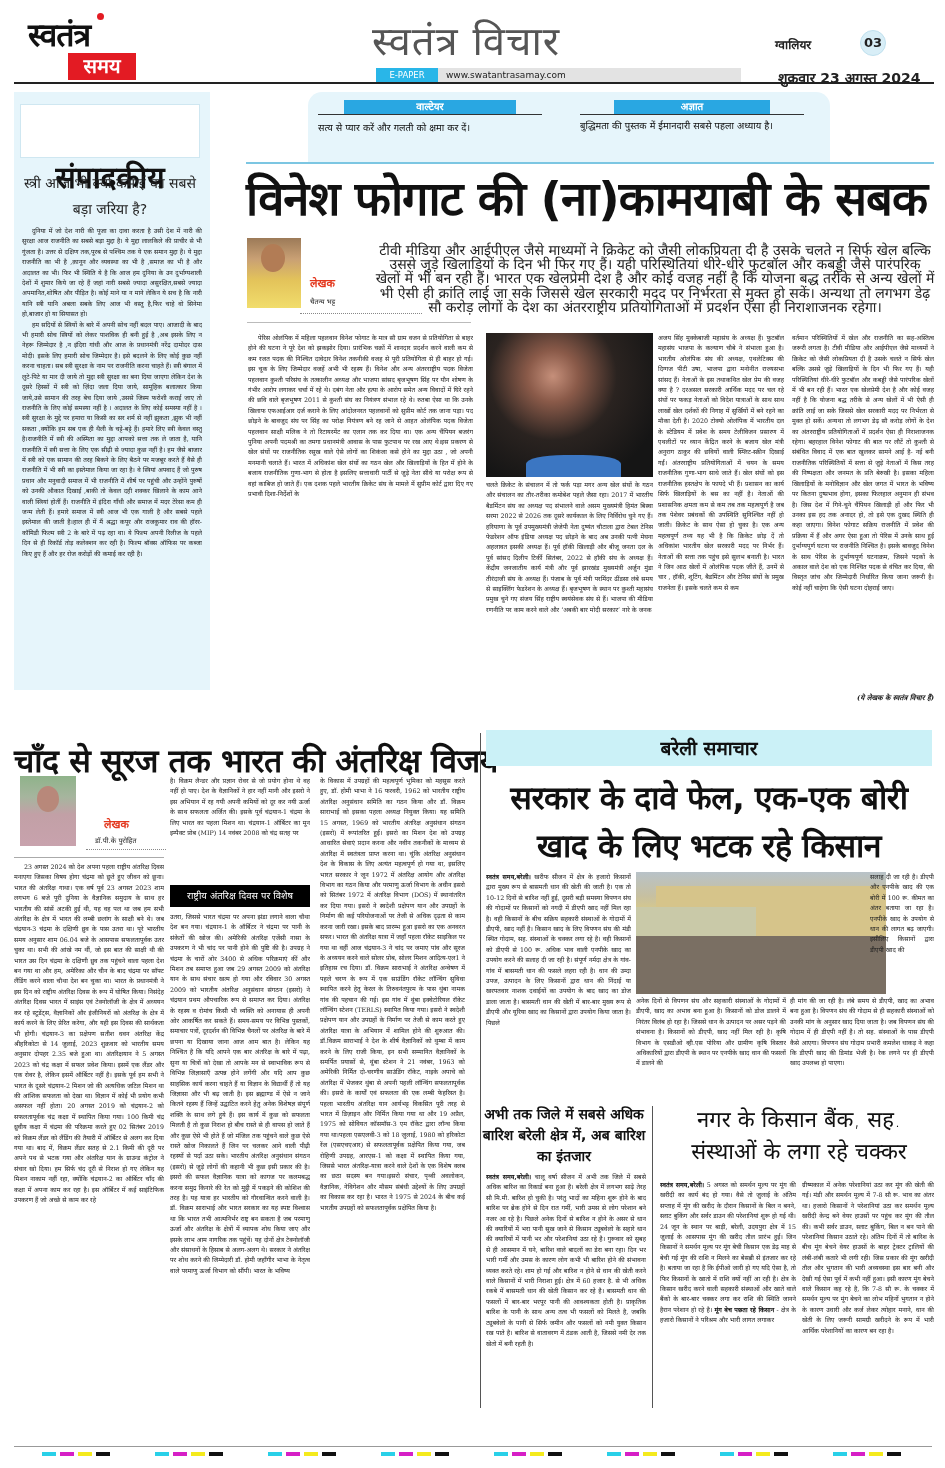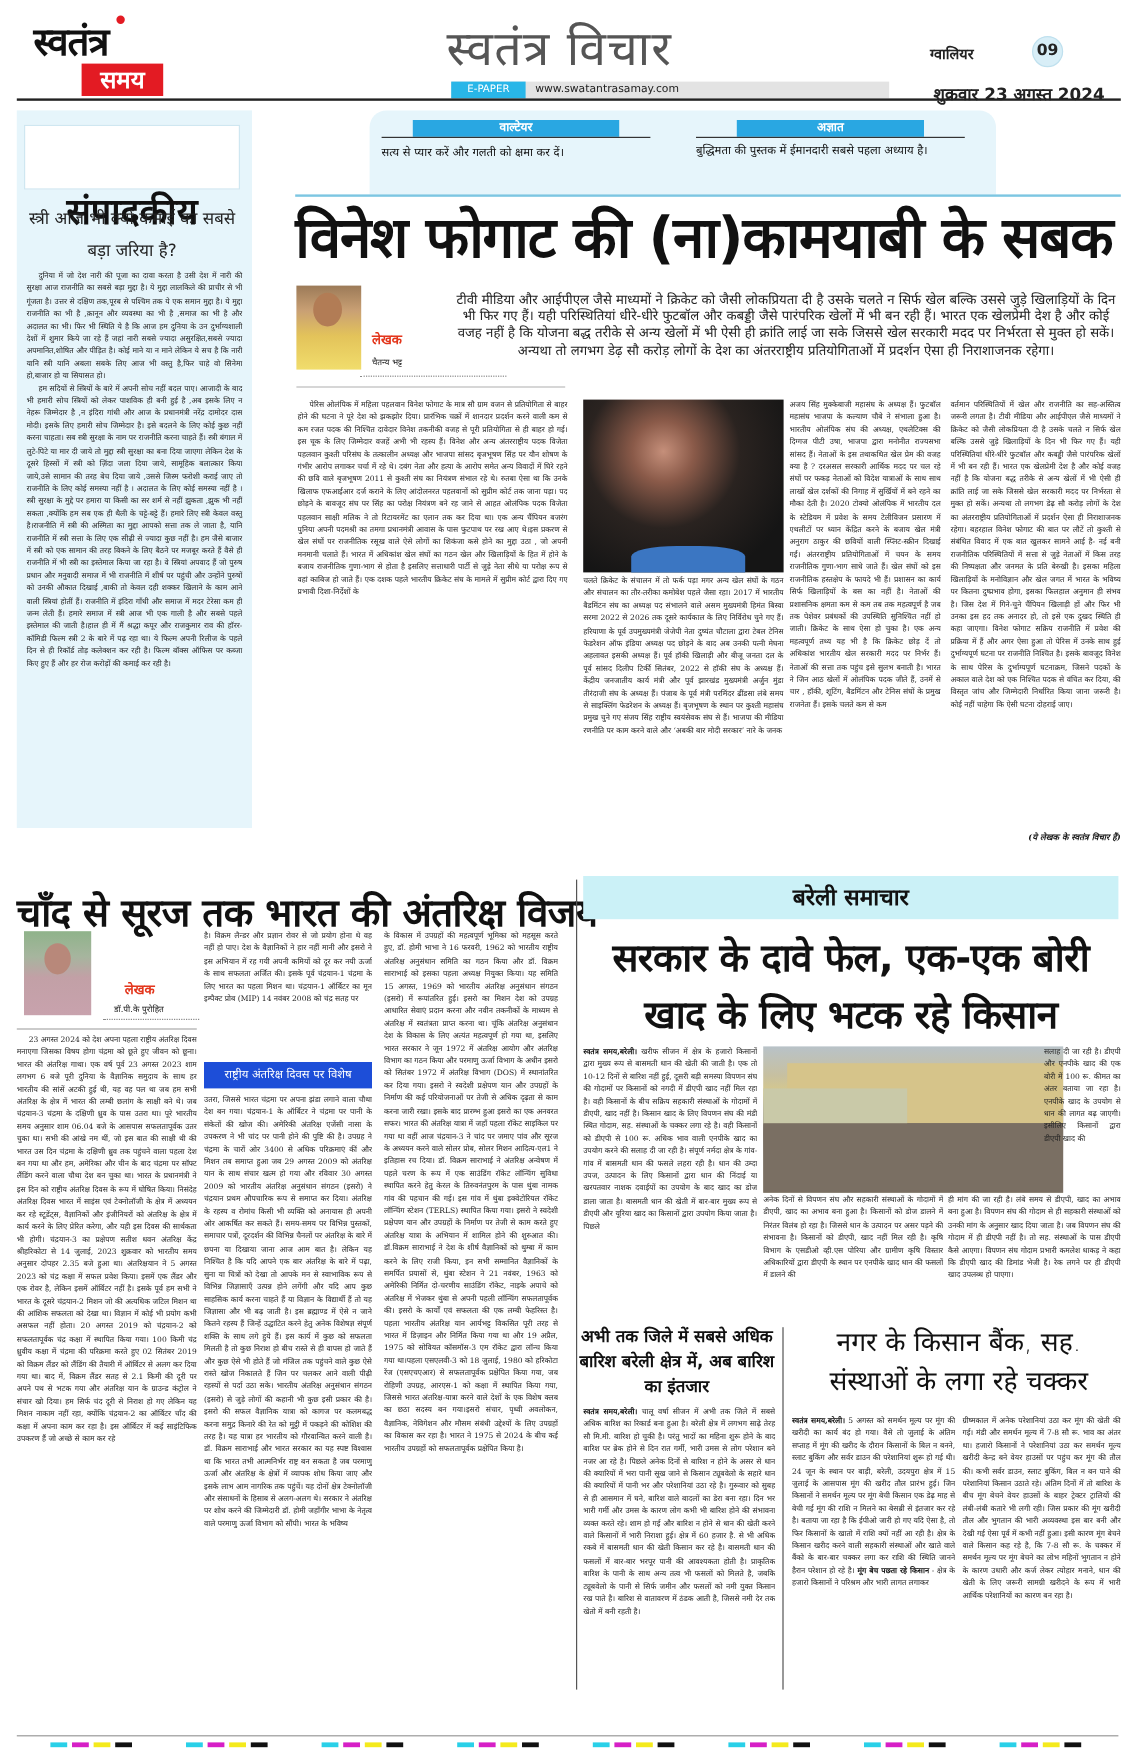--- a/index.html
+++ b/index.html
@@ -37,34 +37,34 @@
   .q-text { font-size: 9.5px; line-height: 13px; text-align: left; color: #111; }
   .lead-rule { left: 246px; top: 162px; width: 688px; height: 2px; background: #7cc6e2; }
 
   .headline-1 { left: 246px; top: 166px; width: 690px; font-weight: 900; font-size: 47px; line-height: 66px; color: #111; letter-spacing: -1px; white-space: nowrap; }
   .author-photo { left: 247px; top: 238px; width: 54px; height: 70px; background: linear-gradient(180deg,#9c7a58 0%,#c9a074 30%,#e3c35a 60%,#f1dd6c 100%); }
   .author-photo::after { content:""; position:absolute; left:14px; top:6px; width:24px; height:28px; border-radius:50%; background:#b27c55; }
   .author-label { left: 310px; top: 275px; width: 70px; font-weight: bold; font-size: 11px; color: #e3361c; }
   .author-name { left: 310px; top: 297px; width: 80px; font-size: 7px; color: #222; }
   .author-rule { left: 300px; top: 313px; width: 122px; border-top: 1px dotted #888; }
   .author-rule2 { left: 247px; top: 322px; width: 224px; height: 1px; background: #bbb; }
-  .intro { left: 375px; top: 243px; width: 560px; font-family: "DejaVu Sans", sans-serif; font-size: 11px; line-height: 14.2px; text-align: center; color: #222; }
+  .intro { left: 375px; top: 243px; width: 560px; font-family: "DejaVu Sans", sans-serif; font-size: 14px; line-height: 14.2px; text-align: center; color: #222; }
 
   .photo-vinesh { left: 486px; top: 333px; width: 167px; height: 144px; background: radial-gradient(circle at 40% 30%, #c58f7a 0%, #8a5a49 18%, #2a2320 45%, #151515 80%); }
   .photo-vinesh::after { content:""; position:absolute; left:40px; bottom:0; width:95px; height:22px; background:#3b76c2; border-radius:40% 40% 0 0; }
 
   
   .headline-2 { left: 14px; top: 736px; width: 470px; font-weight: 900; font-size: 32px; line-height: 50px; color: #111; letter-spacing: -0.5px; white-space: nowrap; }
   .author2-photo { left: 20px; top: 776px; width: 56px; height: 70px; background: linear-gradient(180deg,#8fb38a 0%,#a6b59e 30%,#c2a0a6 55%,#c8a2ad 100%); }
   .author2-photo::after { content:""; position:absolute; left:17px; top:10px; width:22px; height:26px; border-radius:50%; background:#b8887a; }
   .author2-label { left: 104px; top: 816px; font-weight: bold; font-size: 11px; color: #e3361c; }
   .author2-name { left: 95px; top: 836px; font-size: 7px; color: #222; }
   .author2-rule { left: 86px; top: 849px; width: 80px; border-top: 1px dotted #888; }
   .author2-rule2 { left: 14px; top: 857px; width: 150px; height: 1px; background: #aaa; }
-  .special-box { left: 170px; top: 885px; width: 140px; height: 22px; background: #1d4ed8; color: #fff; font-family: "DejaVu Sans", sans-serif; font-size: 9.5px; line-height: 22px; text-align: center; }
+  .special-box { left: 170px; top: 885px; width: 140px; height: 22px; background: #000000; color: #fff; font-family: "DejaVu Sans", sans-serif; font-size: 9.5px; line-height: 22px; text-align: center; }
 
   .v-rule-mid { left: 480px; top: 733px; width: 1px; height: 675px; background: #555; }
 
   
   .bareilly-bar { left: 486px; top: 730px; width: 446px; height: 36px; background: #cbf1f7; }
   .bareilly-title { left: 486px; top: 730px; width: 446px; text-align: center; font-weight: 900; font-size: 19px; line-height: 36px; color: #111; }
   .headline-3 { left: 484px; top: 774px; width: 450px; text-align: center; font-weight: 900; font-size: 32px; line-height: 48px; color: #111; letter-spacing: -0.5px; }
   .photo-queue { left: 636px; top: 872px; width: 250px; height: 122px; background: linear-gradient(180deg, #b8c2c8 0%, #c7c0a0 20%, #d7c98a 32%, #8f8a7a 45%, #6b6358 60%, #8a8378 75%, #9a9282 100%); overflow: hidden; }
   .photo-queue .bld { position:absolute; left:20px; top:14px; width:230px; height:50px; background:#d6c48a; }
   .photo-queue .bld2 { position:absolute; left:0; top:35px; width:120px; height:30px; background:#c9c9a8; }
@@ -82,21 +82,21 @@
 <body>
 
 <div class="abs logo-top">स्वतंत्र</div>
 <div class="abs logo-dot"></div>
 <div class="abs logo-bottom">समय</div>
 <div class="abs mast-title">स्वतंत्र विचार</div>
 <div class="abs epaper-bar"></div>
 <div class="abs epaper-tag">E-PAPER</div>
 <div class="abs url">www.swatantrasamay.com</div>
 <div class="abs city">ग्वालियर</div>
-<div class="abs page-no">09</div>
+<div class="abs page-no">03</div>
 <div class="abs date">शुक्रवार 23 अगस्त 2024</div>
 <div class="abs mast-rule"></div>
 
 <div class="abs ed-box"></div>
 <div class="abs ed-title-box"></div>
 <div class="abs ed-title">संपादकीय</div>
 <div class="abs ed-sub">स्त्री आज भी क्यों कमाई का सबसे बड़ा जरिया है?</div>
 <div class="abs txt" style="left:22px; top:226px; width:180px; height:460px;">
   <p>दुनिया में जो देश नारी की पूजा का दावा करता है उसी देश में नारी की सुरक्षा आज राजनीति का सबसे बड़ा मुद्दा है। ये मुद्दा लालकिले की प्राचीर से भी गूंजता है। उत्तर से दक्षिण तक,पूरब से पश्चिम तक ये एक समान मुद्दा है। ये मुद्दा राजनीति का भी है ,क़ानून और व्यवस्था का भी है ,समाज का भी है और अदालत का भी। फिर भी स्थिति ये है कि आज हम दुनिया के उन दुर्भाग्यशाली देशों में शुमार किये जा रहे हैं जहां नारी सबसे ज्यादा असुरक्षित,सबसे ज्यादा अपमानित,शोषित और पीड़ित है। कोई माने या न माने लेकिन ये सच है कि नारी यानि स्त्री यानि अबला सबके लिए आज भी वस्तु है,फिर चाहे वो सिनेमा हो,बाजार हो या सियासत हो।</p>
   <p>हम सदियों से स्त्रियों के बारे में अपनी सोच नहीं बदल पाए। आजादी के बाद भी हमारी सोच स्त्रियों को लेकर पाशविक ही बनी हुई है ,अब इसके लिए न नेहरू जिम्मेदार है ,न इंदिरा गांधी और आज के प्रधानमंत्री नरेंद्र दामोदर दास मोदी। इसके लिए हमारी सोच जिम्मेदार है। इसे बदलने के लिए कोई कुछ नहीं करना चाहता। सब स्त्री सुरक्षा के नाम पर राजनीति करना चाहते हैं। स्त्री बंगाल में लुटे-पिटे या मार दी जाये तो मुद्दा स्त्री सुरक्षा का बना दिया जाएगा लेकिन देश के दूसरे हिस्सों में स्त्री को ज़िंदा जला दिया जाये, सामूहिक बलात्कार किया जाये,उसे सामान की तरह बेच दिया जाये ,उससे जिस्म फरोशी कराई जाए तो राजनीति के लिए कोई समस्या नहीं है । अदालत के लिए कोई समस्या नहीं है । स्त्री सुरक्षा के मुद्दे पर हमारा या किसी का सर शर्म से नहीं झुकता ,झुक भी नहीं सकता ,क्योंकि हम सब एक ही थैली के चट्टे-बट्टे हैं। हमारे लिए स्त्री केवल वस्तु है।राजनीति में स्त्री की अस्मिता का मुद्दा आपको सत्ता तक ले जाता है, यानि राजनीति में स्त्री सत्ता के लिए एक सीढ़ी से ज्यादा कुछ नहीं है। हम जैसे बाजार में स्त्री को एक सामान की तरह बिकने के लिए बैठने पर मजबूर करते हैं वैसे ही राजनीति में भी स्त्री का इस्तेमाल किया जा रहा है। वे स्त्रियां अपवाद हैं जो पुरुष प्रधान और मनुवादी समाज में भी राजनीति में शीर्ष पर पहुंची और उन्होंने पुरुषों को उनकी औकात दिखाई ,बाकी तो केवल दही शक्कर खिलाने के काम आने वाली स्त्रियां होतीं हैं। राजनीति में इंदिरा गाँधी और समाज में मदर टेरेसा कम ही जन्म लेती हैं। हमारे समाज में स्त्री आज भी एक गाली है और सबसे पहले इस्तेमाल की जाती है।हाल ही में मैं श्रद्धा कपूर और राजकुमार राव की हॉरर-कॉमिडी फिल्म स्त्री 2 के बारे में पढ़ रहा था। ये फिल्म अपनी रिलीज के पहले दिन से ही रिकॉर्ड तोड़ कलेक्शन कर रही है। फिल्म बॉक्स ऑफिस पर कब्जा किए हुए हैं और हर रोज करोड़ों की कमाई कर रही है।</p>

